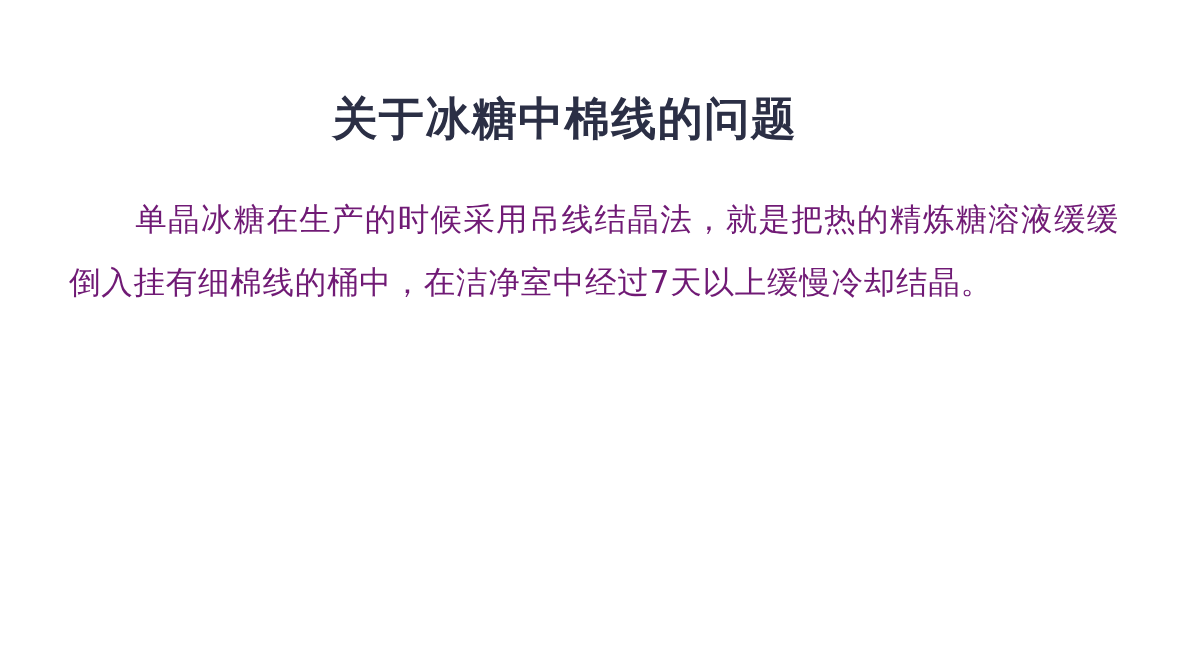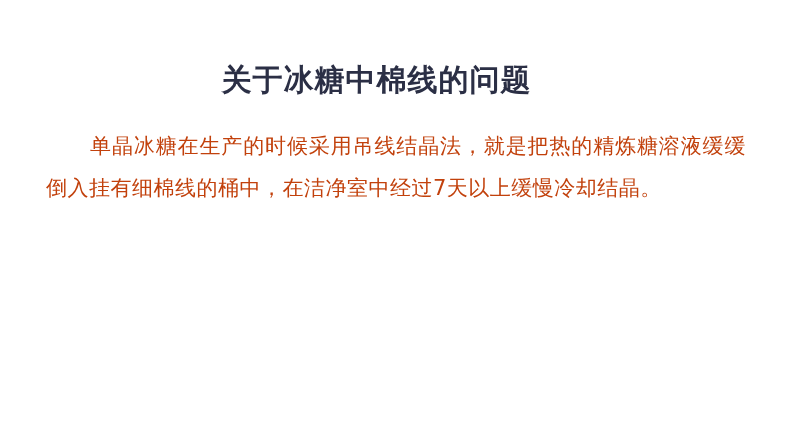--- a/index.html
+++ b/index.html
@@ -30,21 +30,21 @@
     font-weight: bold;
     letter-spacing: 1px;
     color: #2b2f45;
     line-height: 1.2;
   }
   .body-text {
     position: absolute;
     top: 125px;
     left: 46px;
     width: 700px;
-    color: #c2410c;
+    color: #701a75;
     font-size: 21px;
     line-height: 42px;
     letter-spacing: 0.5px;
     text-align: justify;
   }
   .para {
     margin: 0;
     text-indent: 2.1em;
   }
 </style>

